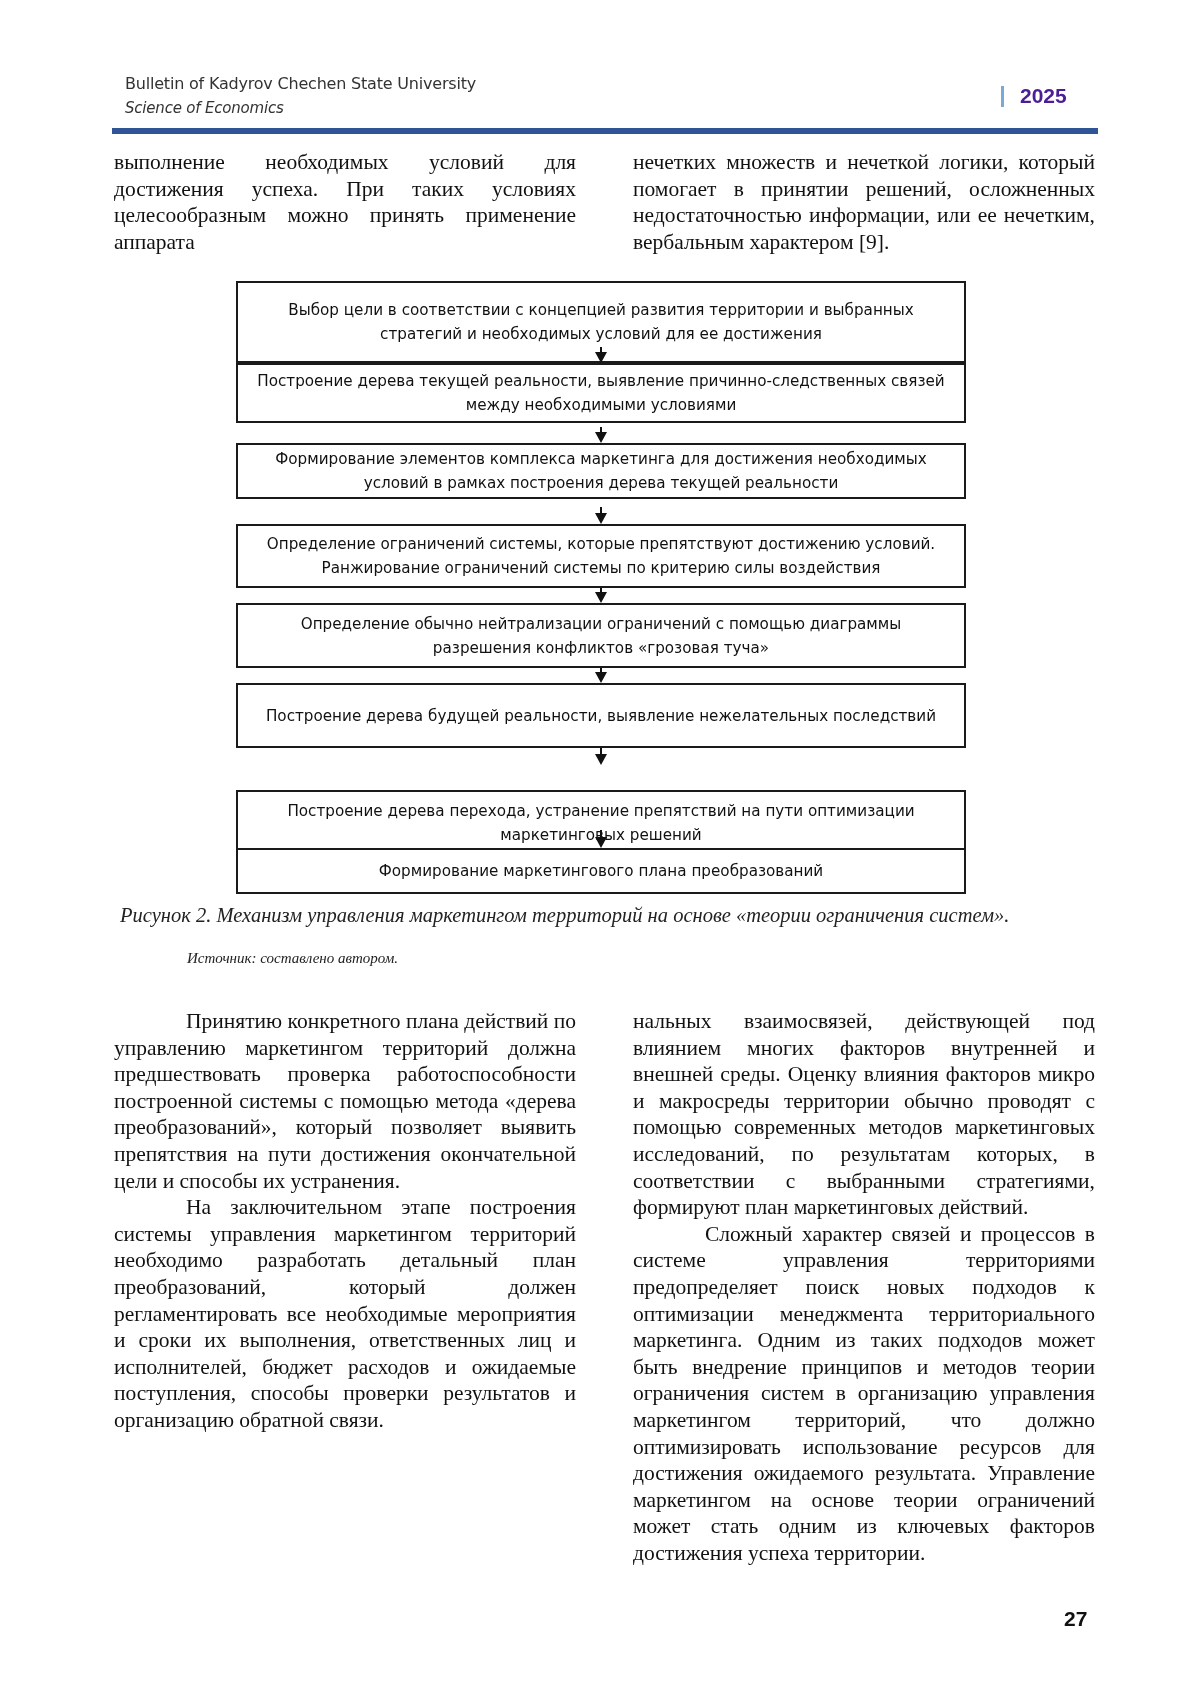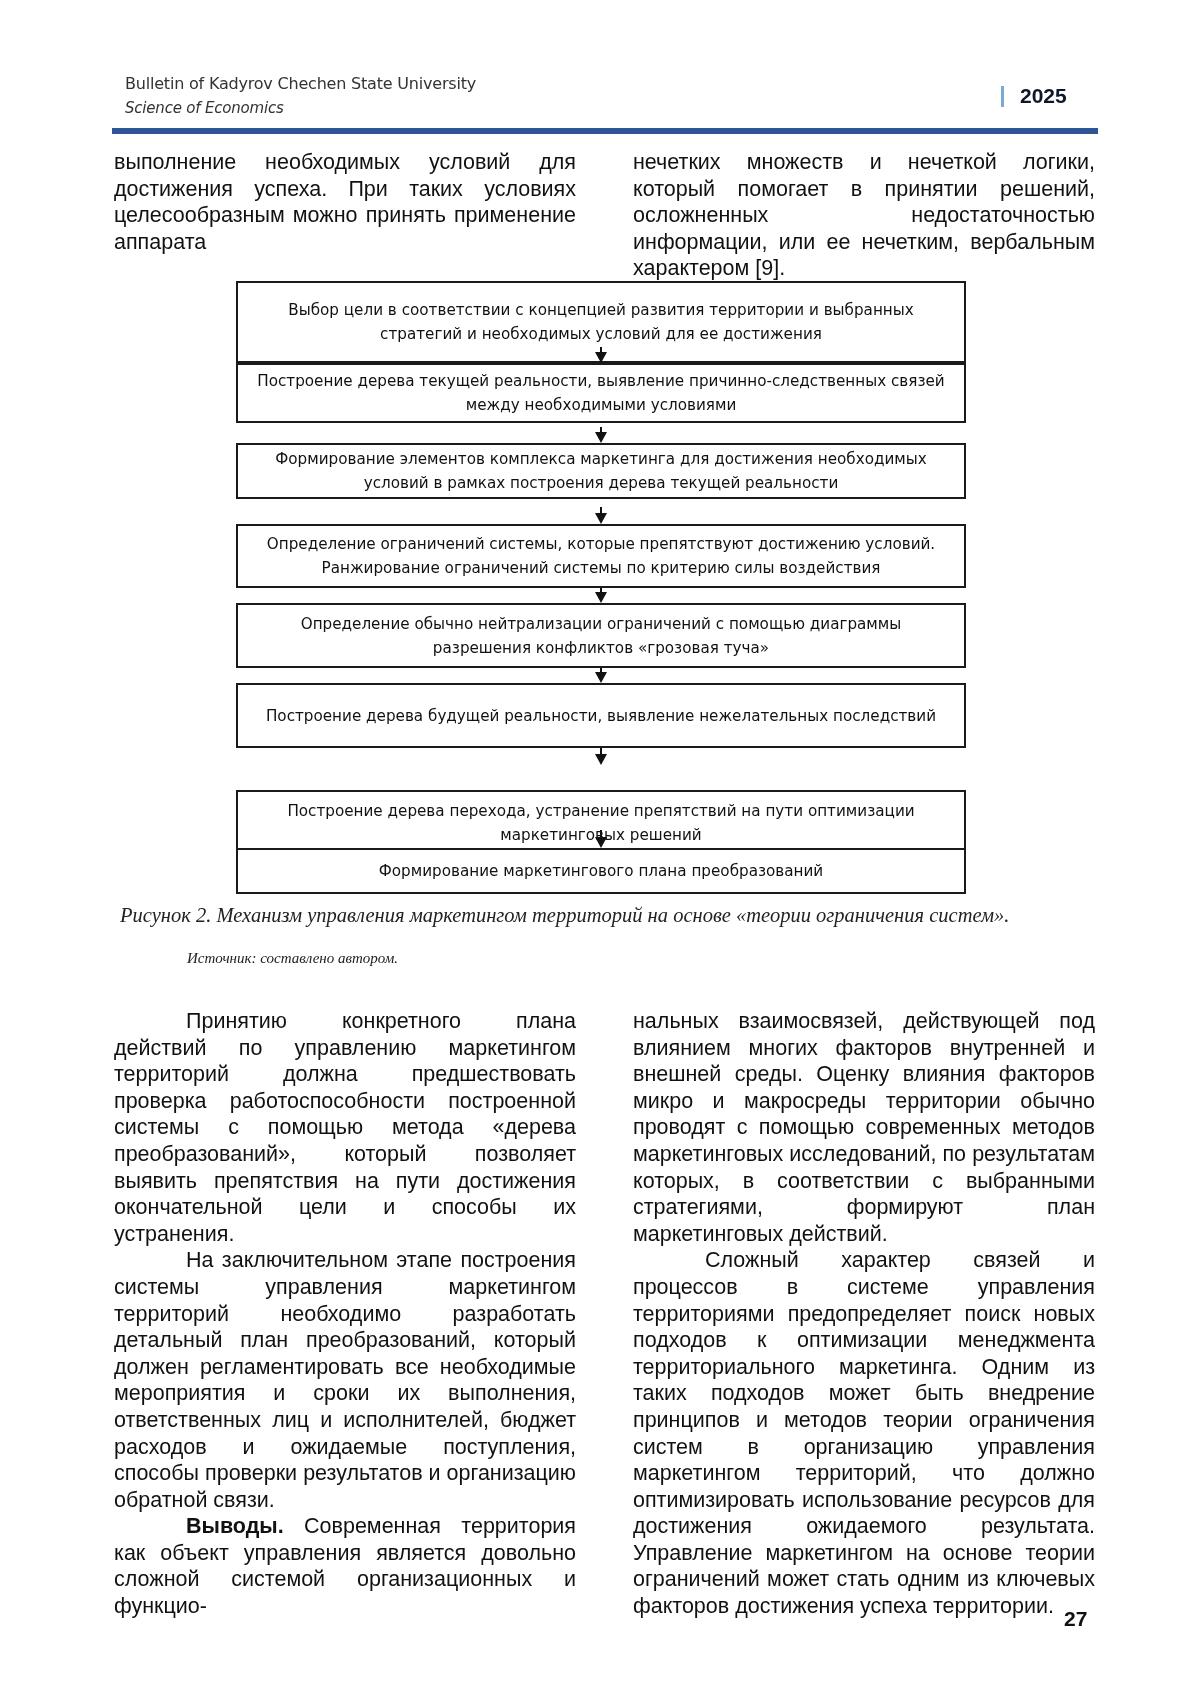--- a/index.html
+++ b/index.html
@@ -1,23 +1,23 @@
 <!DOCTYPE html>
 <html><head>
 <meta charset="utf-8">
 <style>
   html, body { margin: 0; padding: 0; background: #ffffff; }
   body { width: 1200px; height: 1697px; position: relative; overflow: hidden; color: #111; }
   .abs { position: absolute; }
   .hdr-journal { left: 125px; top: 74px; font-family: "DejaVu Sans", sans-serif; font-size: 16px; color: #333; letter-spacing: -0.2px; }
   .hdr-section { left: 125px; top: 99px; font-family: "DejaVu Sans", sans-serif; font-size: 15px; font-style: italic; color: #333; letter-spacing: -0.2px; }
   .hdr-bar { left: 1001px; top: 86px; width: 3px; height: 21px; background: #7aa9d6; }
-  .hdr-year { left: 1020px; top: 84px; font-family: "Liberation Sans", sans-serif; font-weight: bold; font-size: 21px; color: #0f172a; }
+  .hdr-year { left: 1020px; top: 84px; font-family: "Liberation Sans", sans-serif; font-weight: bold; font-size: 21px; color: #4c1d95; }
   .hdr-rule { left: 112px; top: 128px; width: 986px; height: 6px; background: #2f5597; }
-  .col { font-family: Liberation Sans, sans-serif; font-size: 21.5px; line-height: 26.6px; text-align: justify; width: 462px; }
+  .col { font-family: Liberation Serif, serif; font-size: 21.5px; line-height: 26.6px; text-align: justify; width: 462px; }
   .col p { margin: 0; }
   .col p.indent { text-indent: 72px; }
   .col .last { text-align-last: left; }
   .col-left { left: 114px; }
   .col-right { left: 633px; }
   .flow-box { position: absolute; left: 236px; width: 730px; border: 2.5px solid #1a1a1a; box-sizing: border-box; display: flex; align-items: center; justify-content: center; text-align: center; font-family: "DejaVu Sans", sans-serif; font-size: 15.2px; line-height: 24px; color: #111; padding: 0 12px; background: #fff; }
   .flow-arrow { position: absolute; left: 601px; width: 0; }
   .flow-arrow .stem { position: absolute; left: -1px; top: 0; width: 2px; background: #111; }
   .flow-arrow .head { position: absolute; left: -6px; width: 0; height: 0; border-left: 6px solid transparent; border-right: 6px solid transparent; border-top: 11px solid #111; }
   .caption { left: 120px; top: 904px; width: 980px; font-family: "Liberation Serif", serif; font-style: italic; font-size: 20.5px; color: #222; }
@@ -85,20 +85,19 @@
 
   <div class="flow-box" style="top:848px;height:46px;">Формирование маркетингового плана преобразований</div>
 </div>
 
 <div class="abs caption">Рисунок 2. Механизм управления маркетингом территорий на основе «теории ограничения систем».</div>
 <div class="abs source">Источник: составлено автором.</div>
 
 <div class="abs col col-left" style="top:1008px;">
   <p class="indent last">Принятию конкретного плана действий по управлению маркетингом территорий должна предшествовать проверка работоспособности построенной системы с помощью метода «дерева преобразований», который позволяет выявить препятствия на пути достижения окончательной цели и способы их устранения.</p>
   <p class="indent last">На заключительном этапе построения системы управления маркетингом территорий необходимо разработать детальный план преобразований, который должен регламентировать все необходимые мероприятия и сроки их выполнения, ответственных лиц и исполнителей, бюджет расходов и ожидаемые поступления, способы проверки результатов и организацию обратной связи.</p>
-  <p class="indent"><b>Выводы.</b><span> Современная территория как объект управления является довольно сложной системой организационных и функцио-</span></p>
 </div>
 <div class="abs col col-right" style="top:1008px;">
   <p class="last">нальных взаимосвязей, действующей под влиянием многих факторов внутренней и внешней среды. Оценку влияния факторов микро и макросреды территории обычно проводят с помощью современных методов маркетинговых исследований, по результатам которых, в соответствии с выбранными стратегиями, формируют план маркетинговых действий.</p>
   <p class="indent last">Сложный характер связей и процессов в системе управления территориями предопределяет поиск новых подходов к оптимизации менеджмента территориального маркетинга. Одним из таких подходов может быть внедрение принципов и методов теории ограничения систем в организацию управления маркетингом территорий, что должно оптимизировать использование ресурсов для достижения ожидаемого результата. Управление маркетингом на основе теории ограничений может стать одним из ключевых факторов достижения успеха территории.</p>
 </div>
 
 <div class="abs page-num">27</div>
 
 </body></html>

